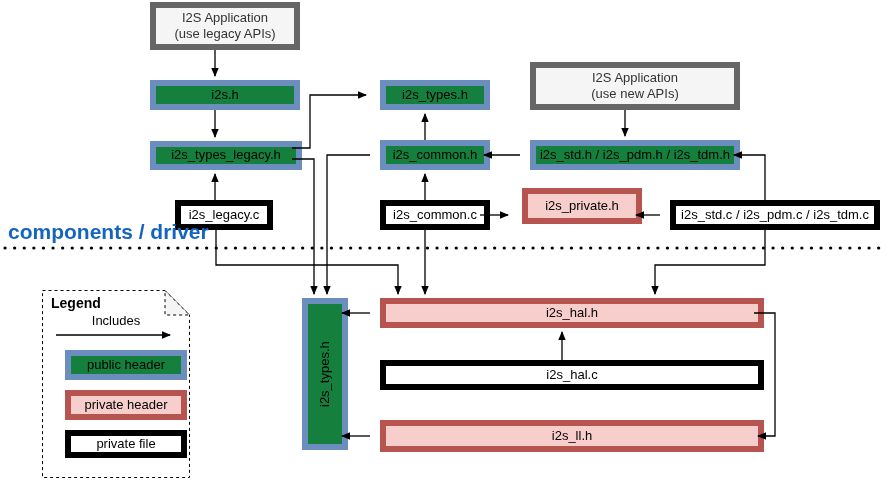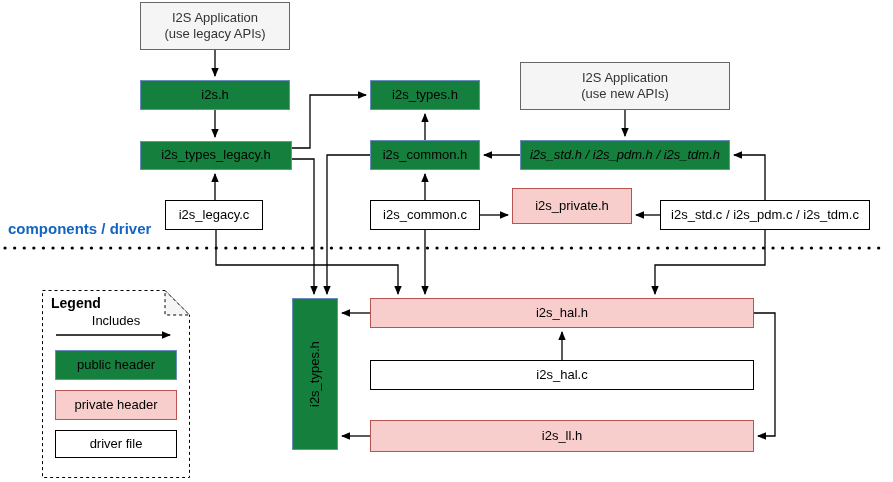--- a/index.html
+++ b/index.html
@@ -6,46 +6,47 @@
   #canvas{
     position:relative;
     width:893px;height:482px;
     background:#ffffff;
     font-family:"Liberation Sans", sans-serif;
     overflow:hidden;
   }
   .node{
     position:absolute;
     box-sizing:border-box;
-    border:1px solid #c2410c;
+    border:6px solid #c2410c;
     background:#fff;
     display:flex;
     align-items:center;
     justify-content:center;
     text-align:center;
     font-size:13px;
     color:#000;
     line-height:1.25;
     white-space:nowrap;
+    margin-left:10px;
   }
   .node.blue{background:#15803d;border-color:#6c8ebf;}
   .node.pink{background:#f8cecc;border-color:#b85450;}
   .node.gray{background:#f5f5f5;border-color:#666666;color:#333333;}
   .node.white{background:#ffffff;border-color:#000000;}
   .node .l2{display:block;}
   .multiline{flex-direction:column;}
   .vbox span{
     transform:rotate(-90deg);
     white-space:nowrap;
     font-size:13px;
   }
   .section-label{
     position:absolute;
     font-weight:bold;
-    font-size:15px;
+    font-size:21px;
     color:#1565c0;
     white-space:nowrap;
   }
   #edges{
     position:absolute;left:0;top:0;z-index:5;
     pointer-events:none;
   }
   
   #legend{
     position:absolute;left:42px;top:290px;width:148px;height:188px;
@@ -100,21 +101,21 @@
 
   <div class="node pink" style="left:512px;top:188px;width:120px;height:36px;text-align:center;">
     <span>i2s_private.h</span>
   </div>
 
   <div class="node gray multiline" style="left:520px;top:62px;width:210px;height:48px;">
     <span class="l2">I2S Application</span>
     <span class="l2">(use new APIs)</span>
   </div>
 
-  <div class="node blue" style="left:520px;top:140px;width:210px;height:30px;font-style:italic;">
+  <div class="node blue" style="left:520px;top:140px;width:210px;height:30px;">
     <span>i2s_std.h / i2s_pdm.h / i2s_tdm.h</span>
   </div>
 
   <div class="node white" style="left:660px;top:200px;width:210px;height:30px;">
     <span>i2s_std.c / i2s_pdm.c / i2s_tdm.c</span>
   </div>
 
   <div class="section-label" style="left:8px;top:220px;">components / driver</div>
 
   <div class="node blue vbox" style="left:292px;top:298px;width:46px;height:152px;">
@@ -146,21 +147,21 @@
     </svg>
     <div class="legend-title">Legend</div>
     <div class="legend-includes">Includes</div>
     <div class="node blue legend-sample" style="top:60px;">
       <span>public header</span>
     </div>
     <div class="node pink legend-sample" style="top:100px;">
       <span>private header</span>
     </div>
     <div class="node white legend-sample" style="top:140px;height:28px;">
-      <span>driver file</span>
+      <span>private file</span>
     </div>
   </div>
 
   <svg id="edges" width="893" height="482">
     <defs>
       <marker id="arrow" markerWidth="9" markerHeight="9" refX="8" refY="4.5" orient="auto" markerUnits="userSpaceOnUse">
         <path d="M0,0.8 L9,4.5 L0,8.2 Z" fill="#000"></path>
       </marker>
     </defs>
     <g stroke="#000" stroke-width="1.3" fill="none">

